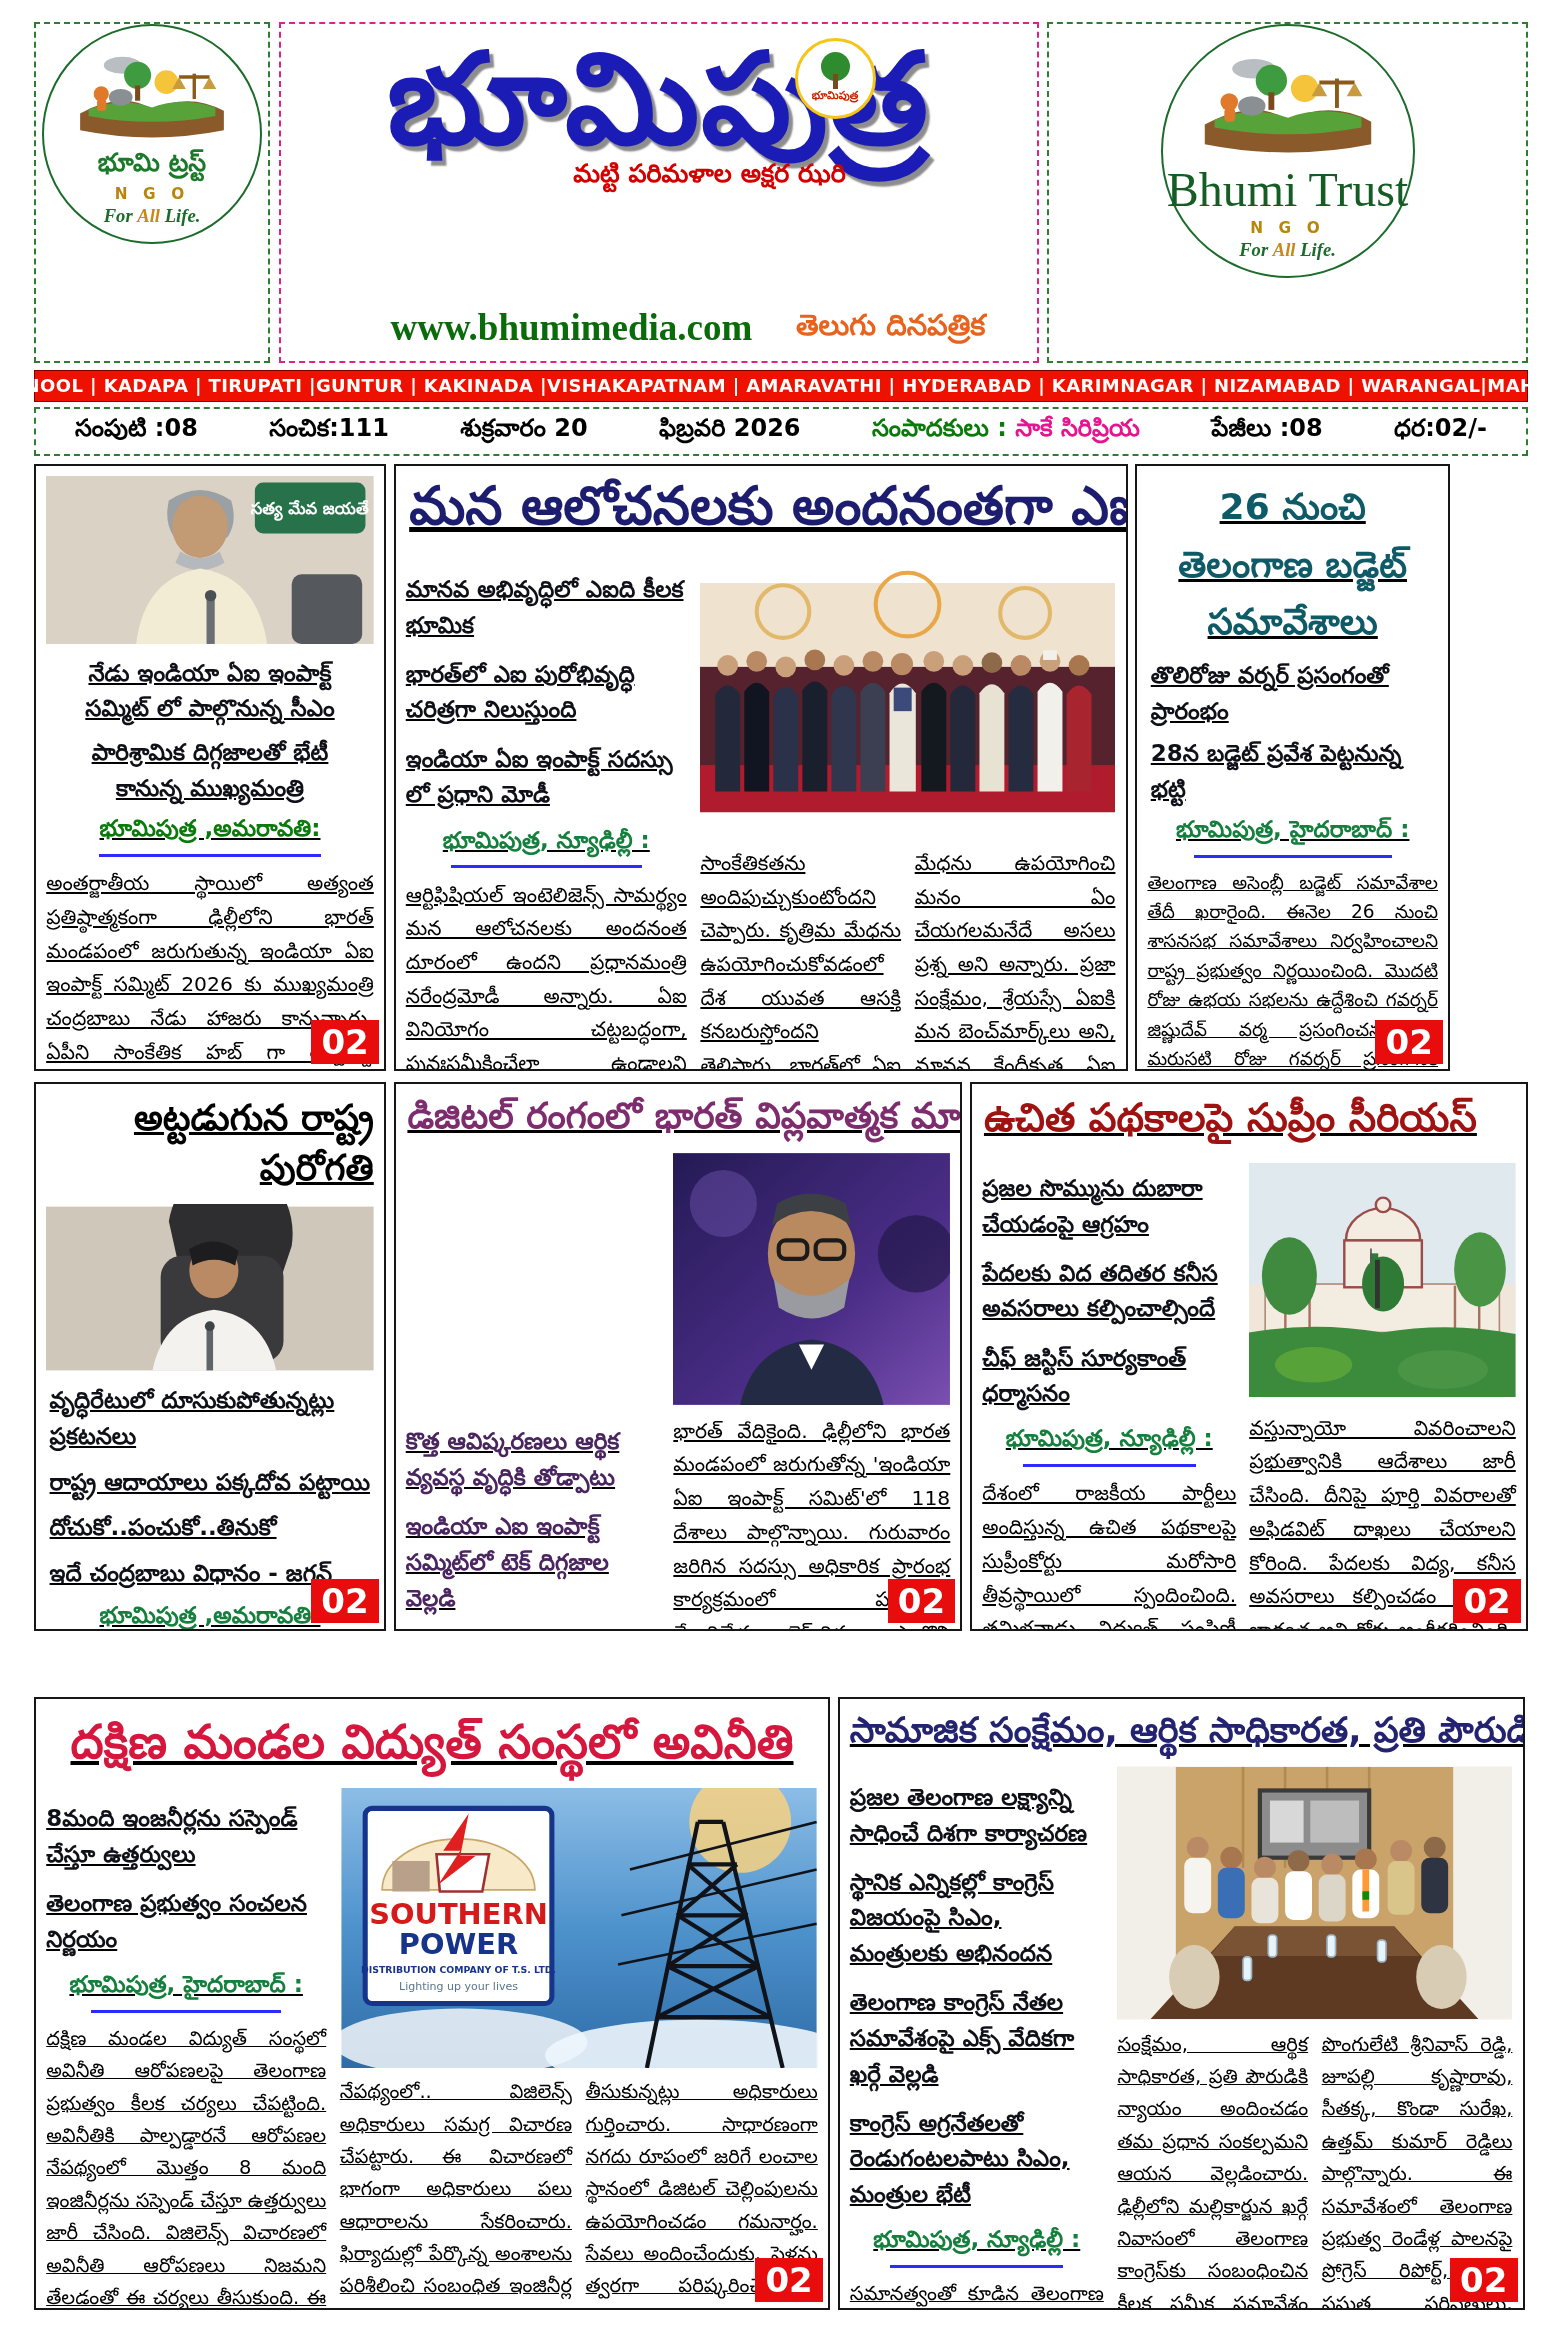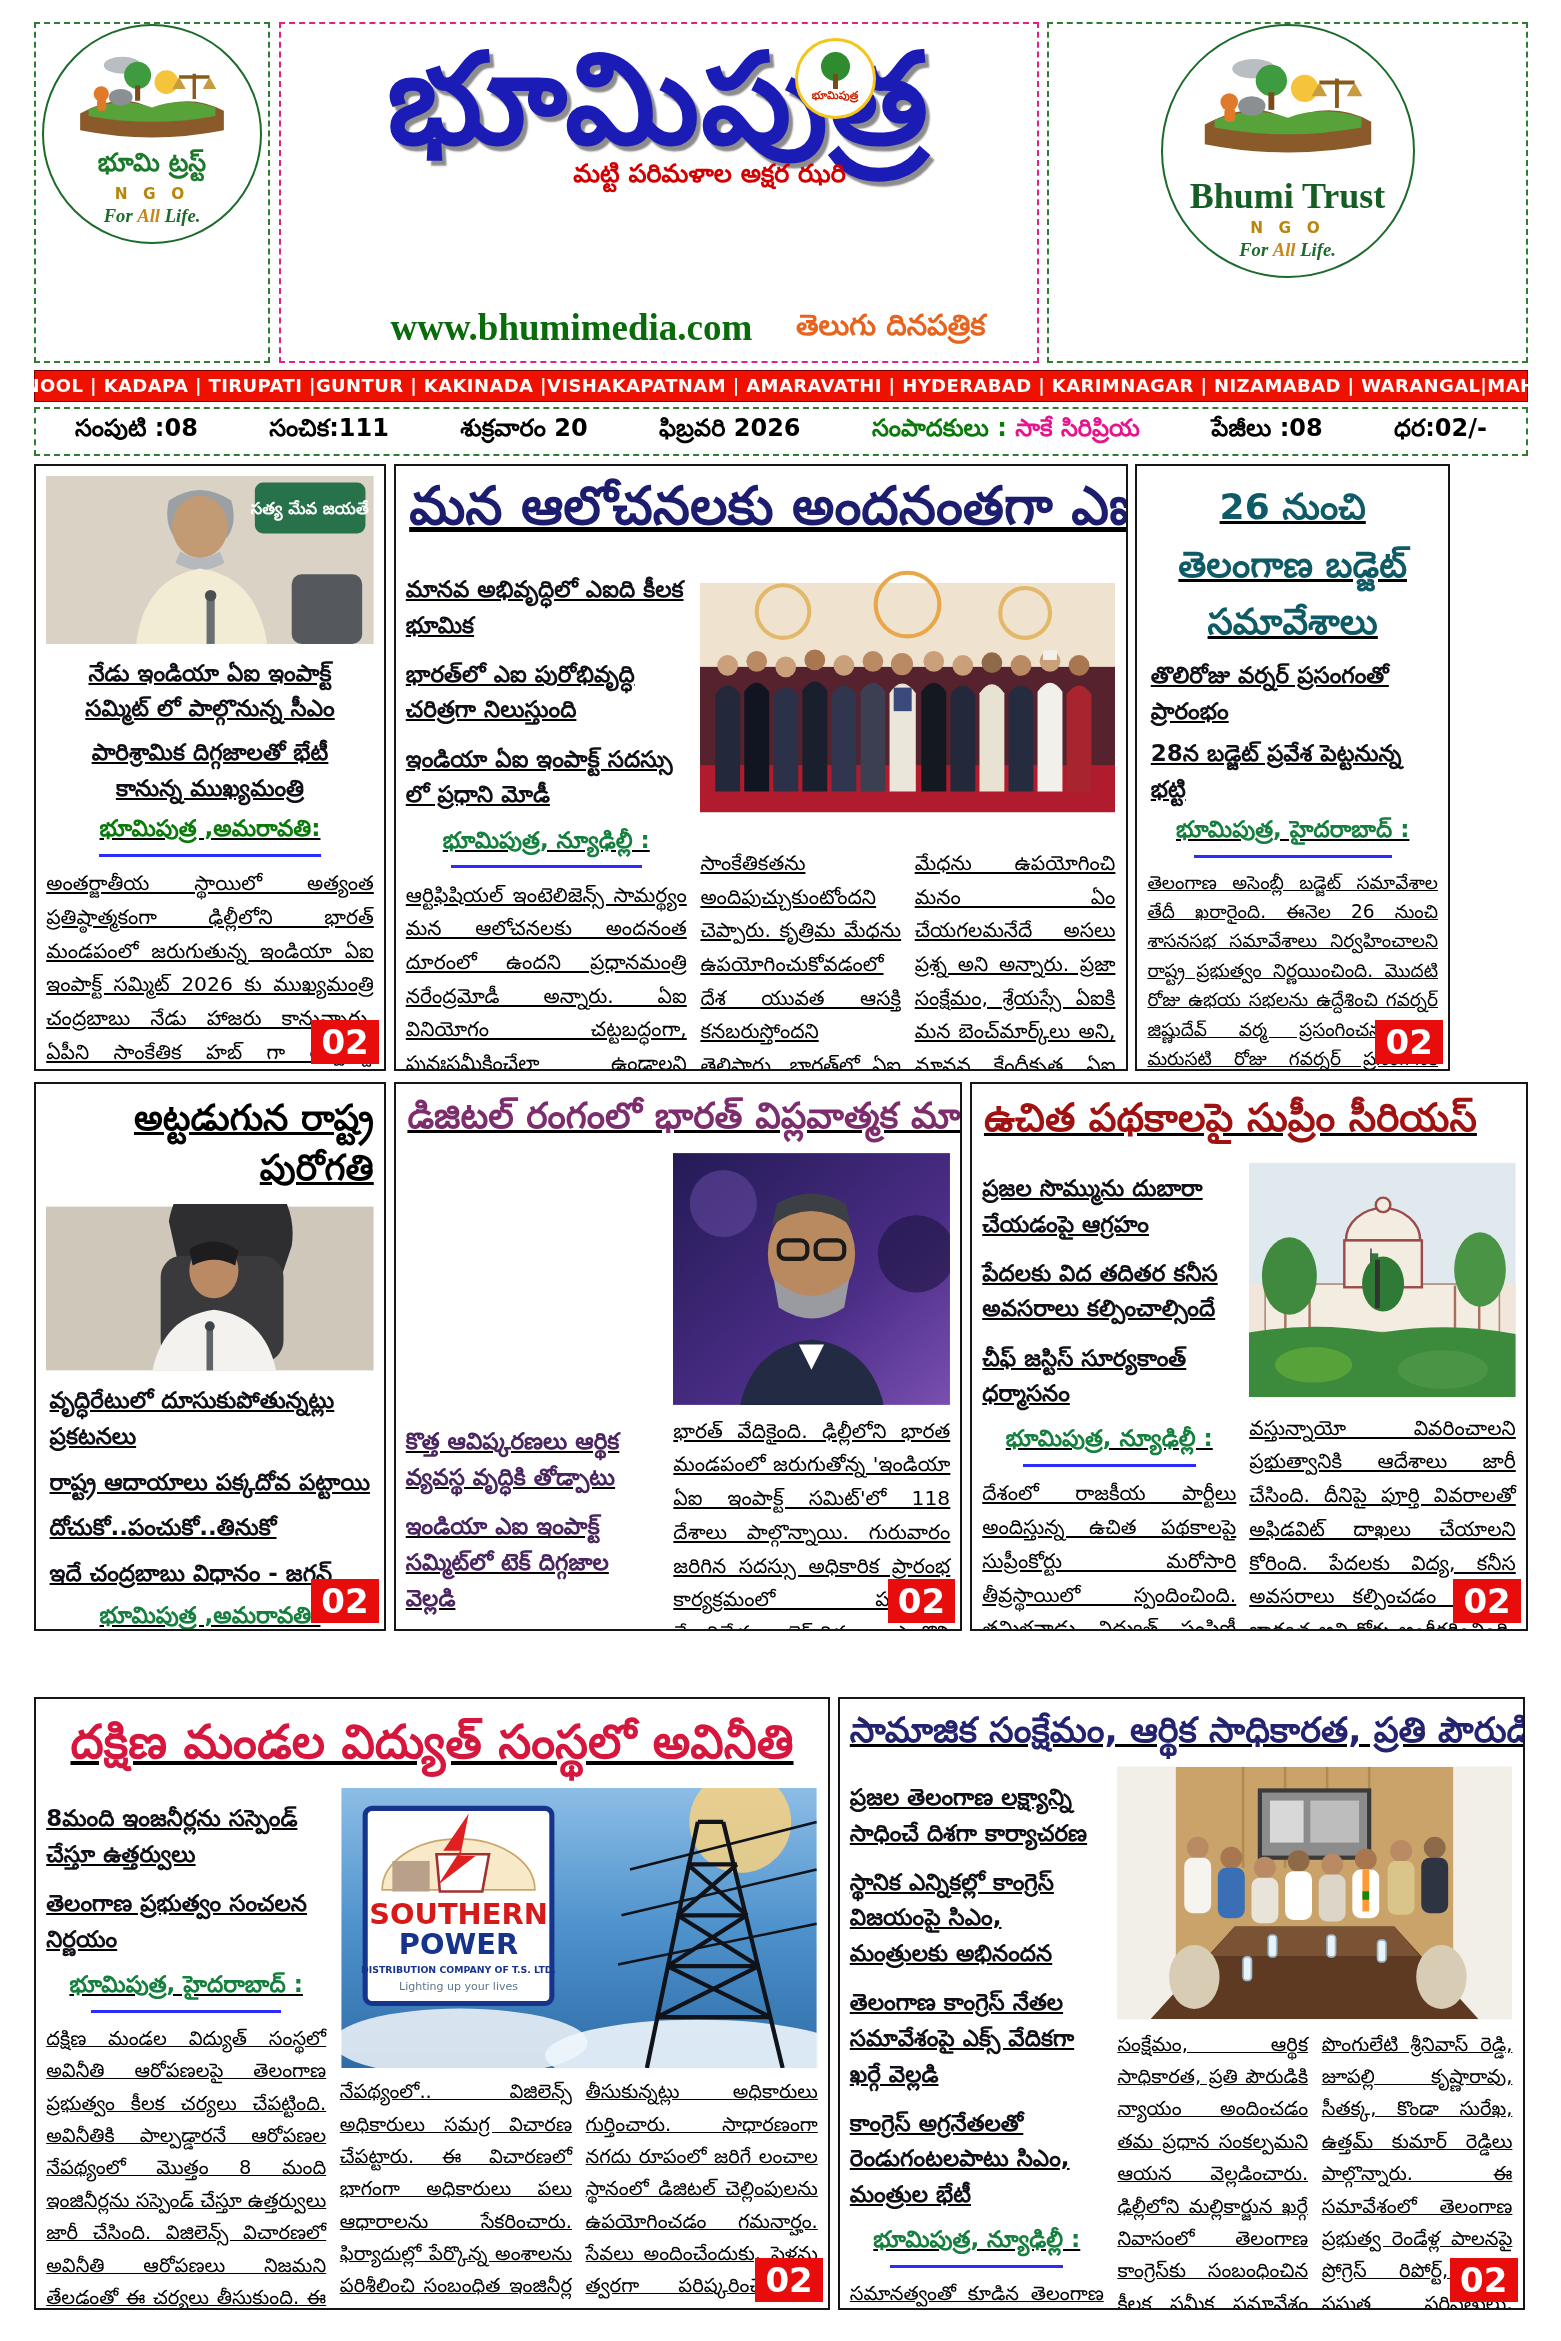--- a/index.html
+++ b/index.html
@@ -19,21 +19,21 @@
   .logo-left  { width:236px; }
   .logo-right { width:481px; }
   .logo-circle {
     width:254px; height:254px; border:2.5px solid #1b6b2a; border-radius:50%;
     display:flex; flex-direction:column; align-items:center; justify-content:flex-end;
     padding-bottom:15.3px; position:relative; background:#fff;
   }
   .logo-left .logo-circle { width:220px; height:220px; }
   .logo-art { position:absolute; top:24px; left:50%; transform:translateX(-50%); }
   .logo-name-te { color:#1b7a2a; font-weight:bold; font-size:25.4px; }
-  .logo-name-en { color:#155d24; font-weight:bold; font-size:36px; font-family:"Liberation Serif", serif; }
+  .logo-name-en { color:#155d24; font-weight:normal; font-size:48px; font-family:"Liberation Serif", serif; }
   .logo-ngo { color:#b8860b; font-weight:bold; font-size:15.3px; letter-spacing:5.1px; margin-top:1.7px;}
   .logo-life { color:#1b6b2a; font-style:italic; font-weight:bold; font-size:18.6px; font-family:"Liberation Serif", serif; margin-top:1.7px;}
   .logo-life b { color:#c8881a; }
 
   .masthead {
     flex:1; border:2.5px dashed #e0218a; position:relative;
     display:flex; flex-direction:column; align-items:center; justify-content:flex-start;
     padding-top:12px;
   }
   .mast-title {

